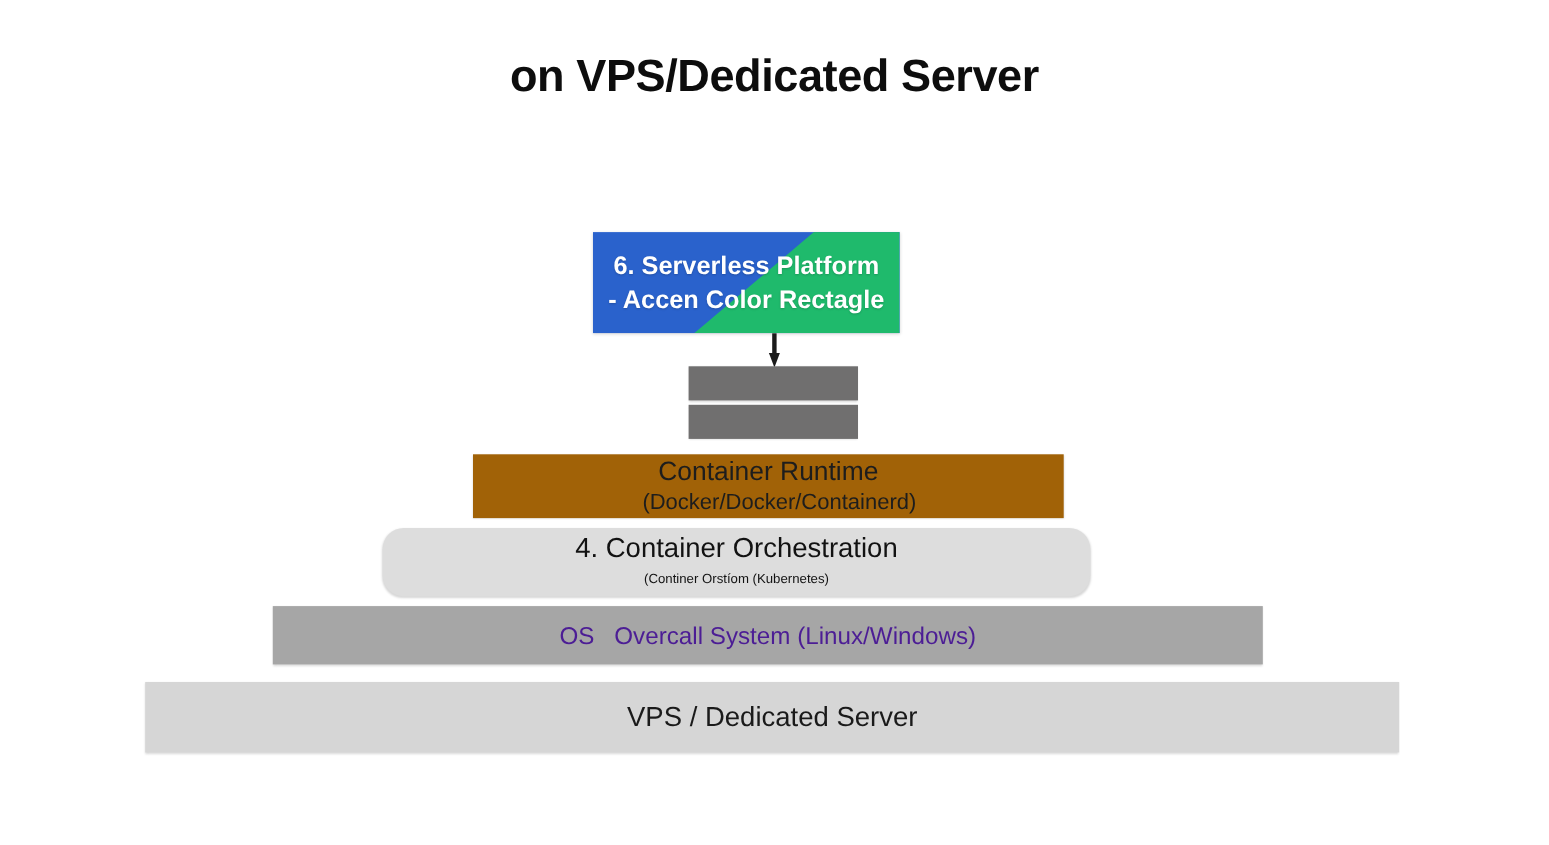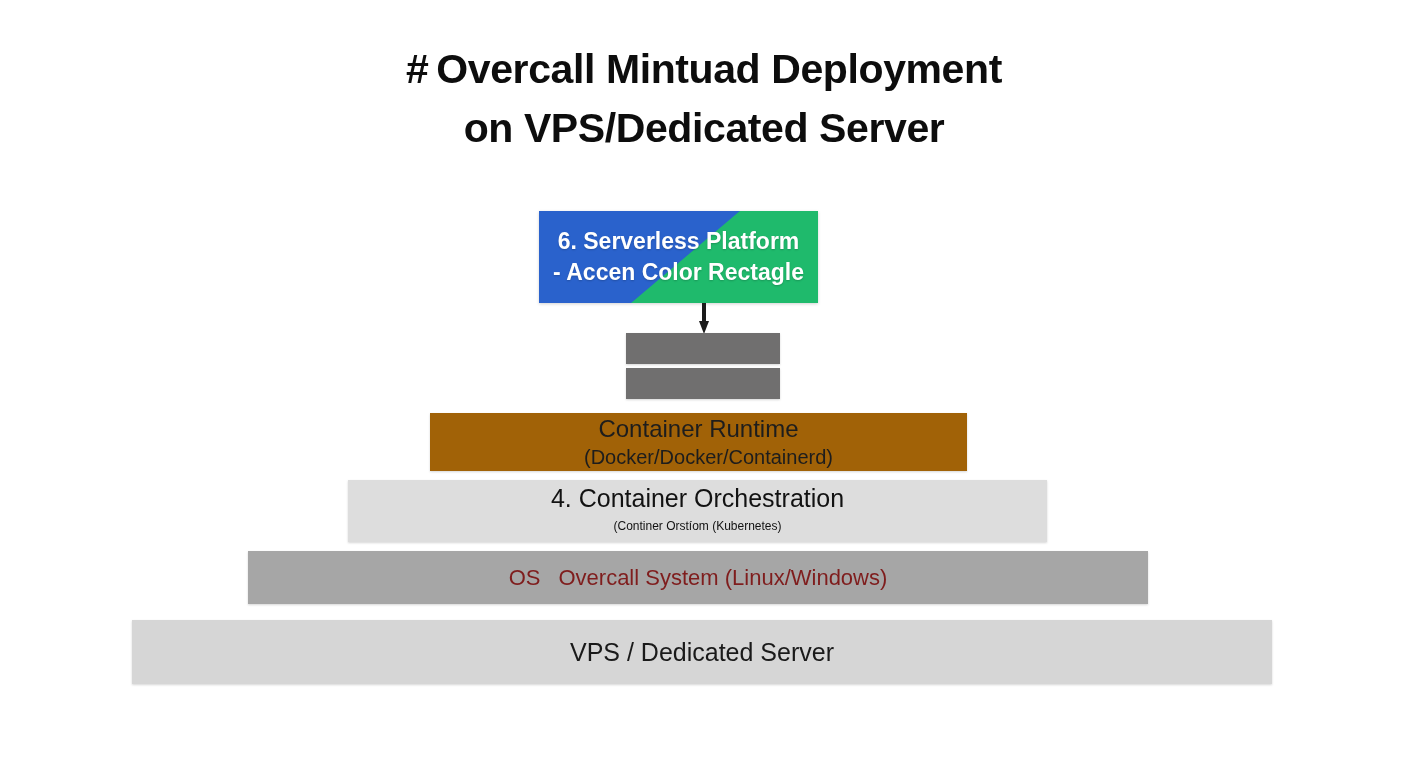--- a/index.html
+++ b/index.html
@@ -92,49 +92,49 @@
   }
 
   .bar-runtime{
     left:430px;top:413px;width:537px;height:58px;
     background:#a16207;
   }
   .bar-runtime .l1{font-size:24px;line-height:30px;color:#1d1d1d;}
   .bar-runtime .l2{font-size:20px;line-height:26px;color:#1d1d1d;margin-left:20px;}
 
   .bar-orchestration{
-    left:348px;top:480px;width:699px;height:62px;
+    left:348px;top:480px;width:643px;height:62px;
     background:#dddddd;
+    border-radius:19px;
   }
   .bar-orchestration .l1{font-size:25px;line-height:30px;color:#121212;font-weight:500;}
   .bar-orchestration .l2{font-size:12px;line-height:26px;color:#121212;}
 
   .bar-os{
     left:248px;top:551px;width:900px;height:53px;
     background:#a6a6a6;
   }
   .bar-os .row{
     display:flex;align-items:baseline;gap:18px;
-    font-size:22px;line-height:28px;color:#7f1d1d;text-align:right;
+    font-size:22px;line-height:28px;color:#4c1d95;text-align:right;
   }
   .bar-os .os-tag{font-weight:500;}
 
   .bar-vps{
     left:132px;top:620px;width:1140px;height:64px;
     background:#d6d6d6;
   }
   .bar-vps .l1{font-size:25px;line-height:30px;color:#1a1a1a;}
 </style>
 </head>
 <body>
 
 <div id="stage">
 
   <div class="title-block">
-    <div class="title-line"># Overcall Mintuad Deployment</div>
     <div class="title-line">on VPS/Dedicated Server</div>
   </div>
 
   <div class="accent-box">
     <div class="accent-blue"></div>
     <div class="accent-green"></div>
     <div class="accent-text">
       <div>6. Serverless Platform</div>
       <div>- Accen Color Rectagle</div>
     </div>

